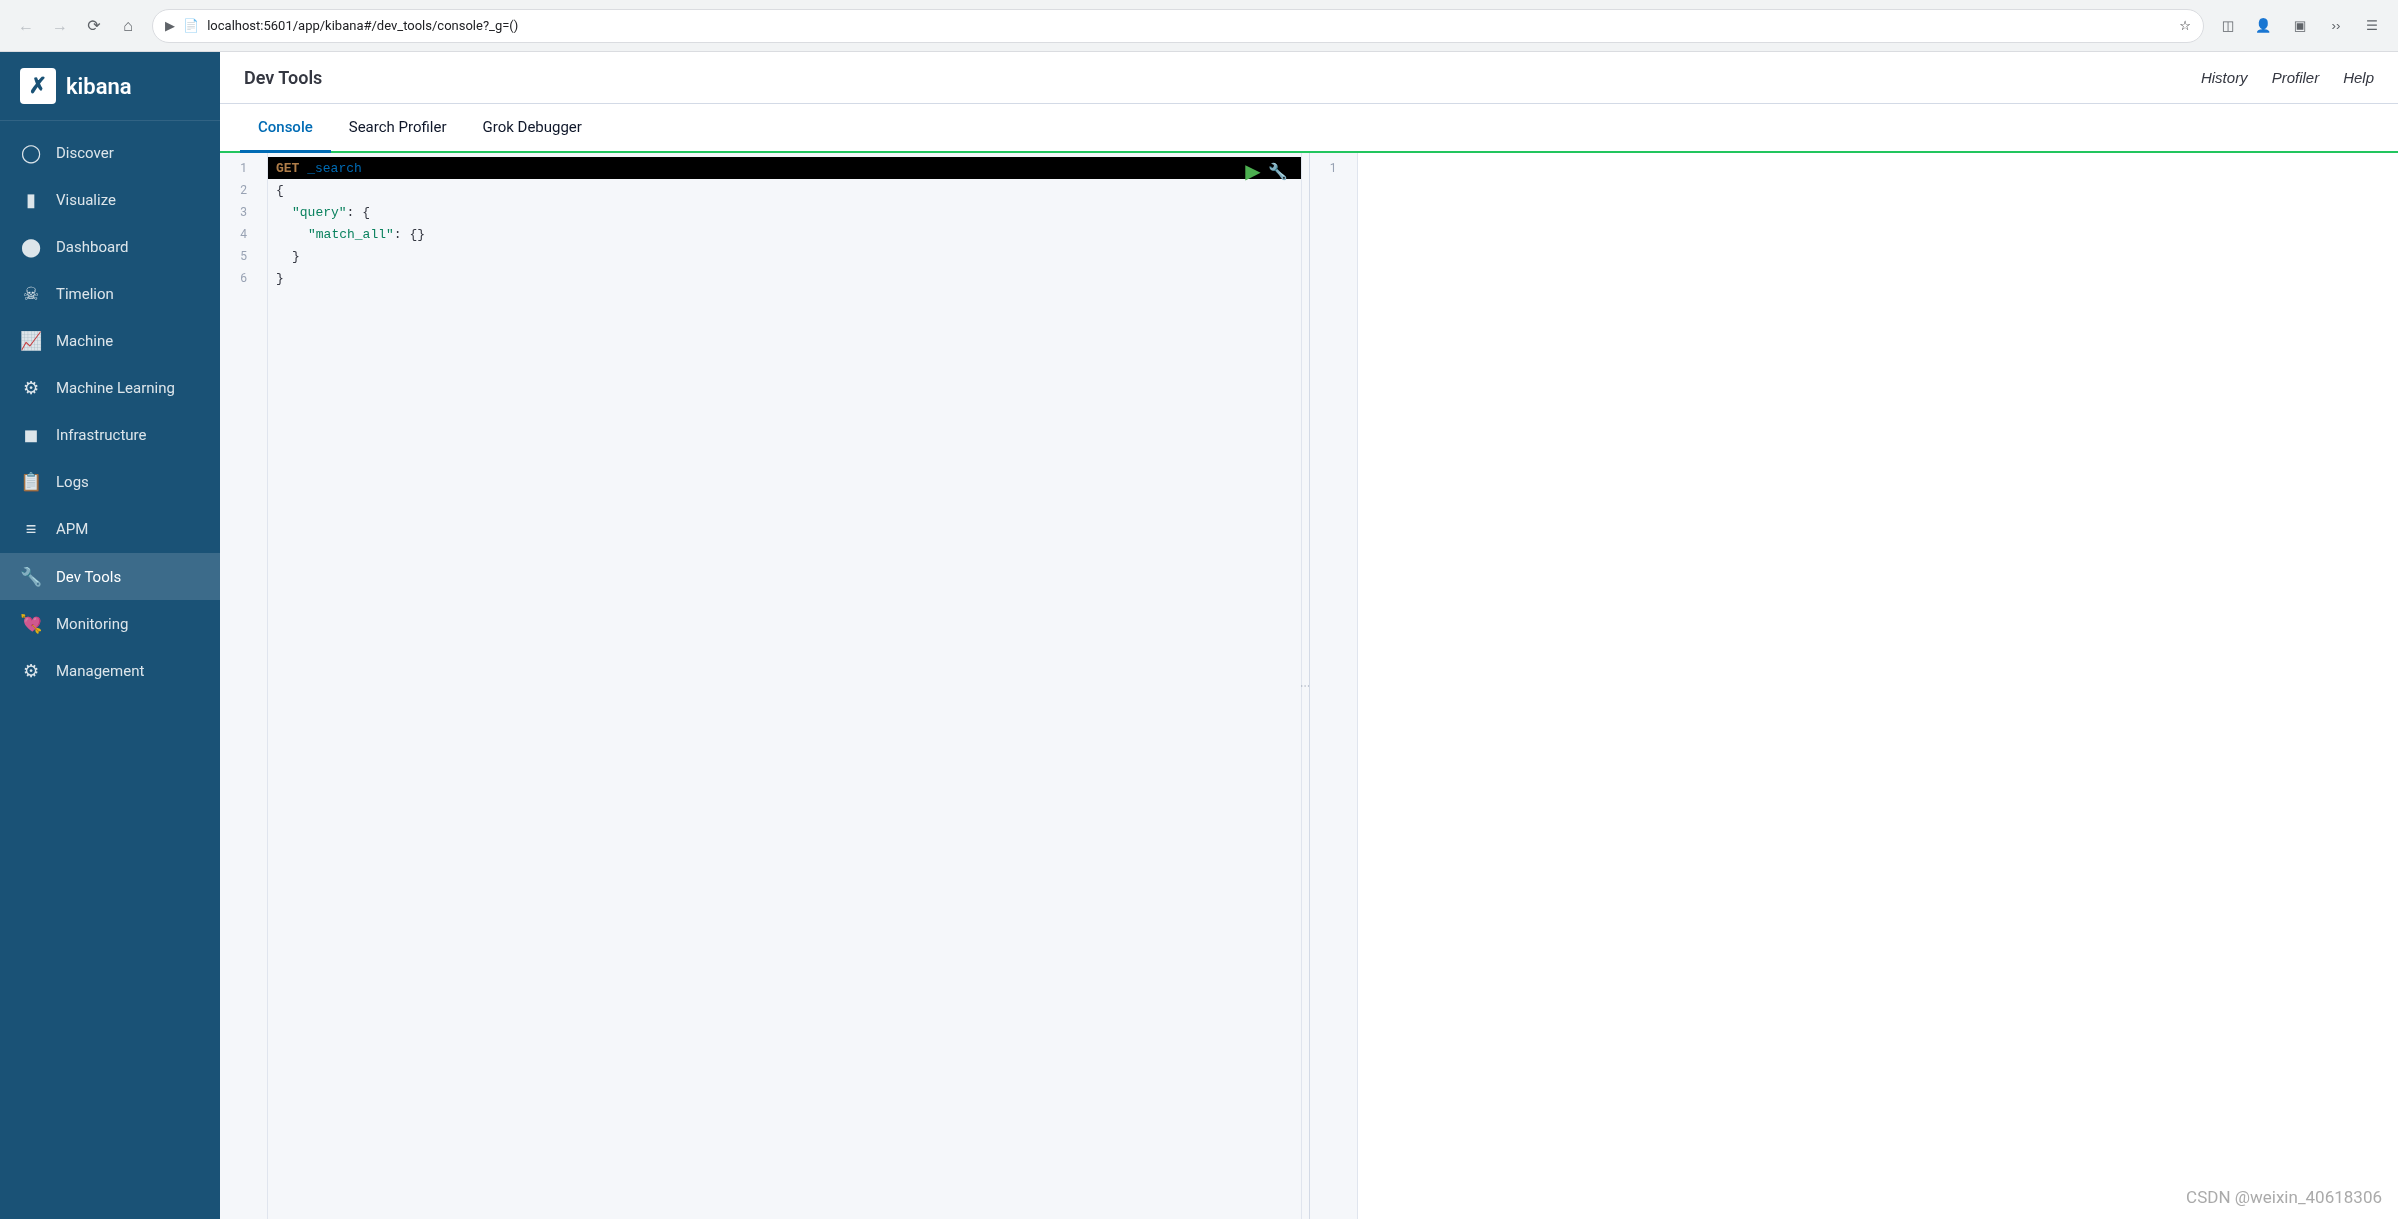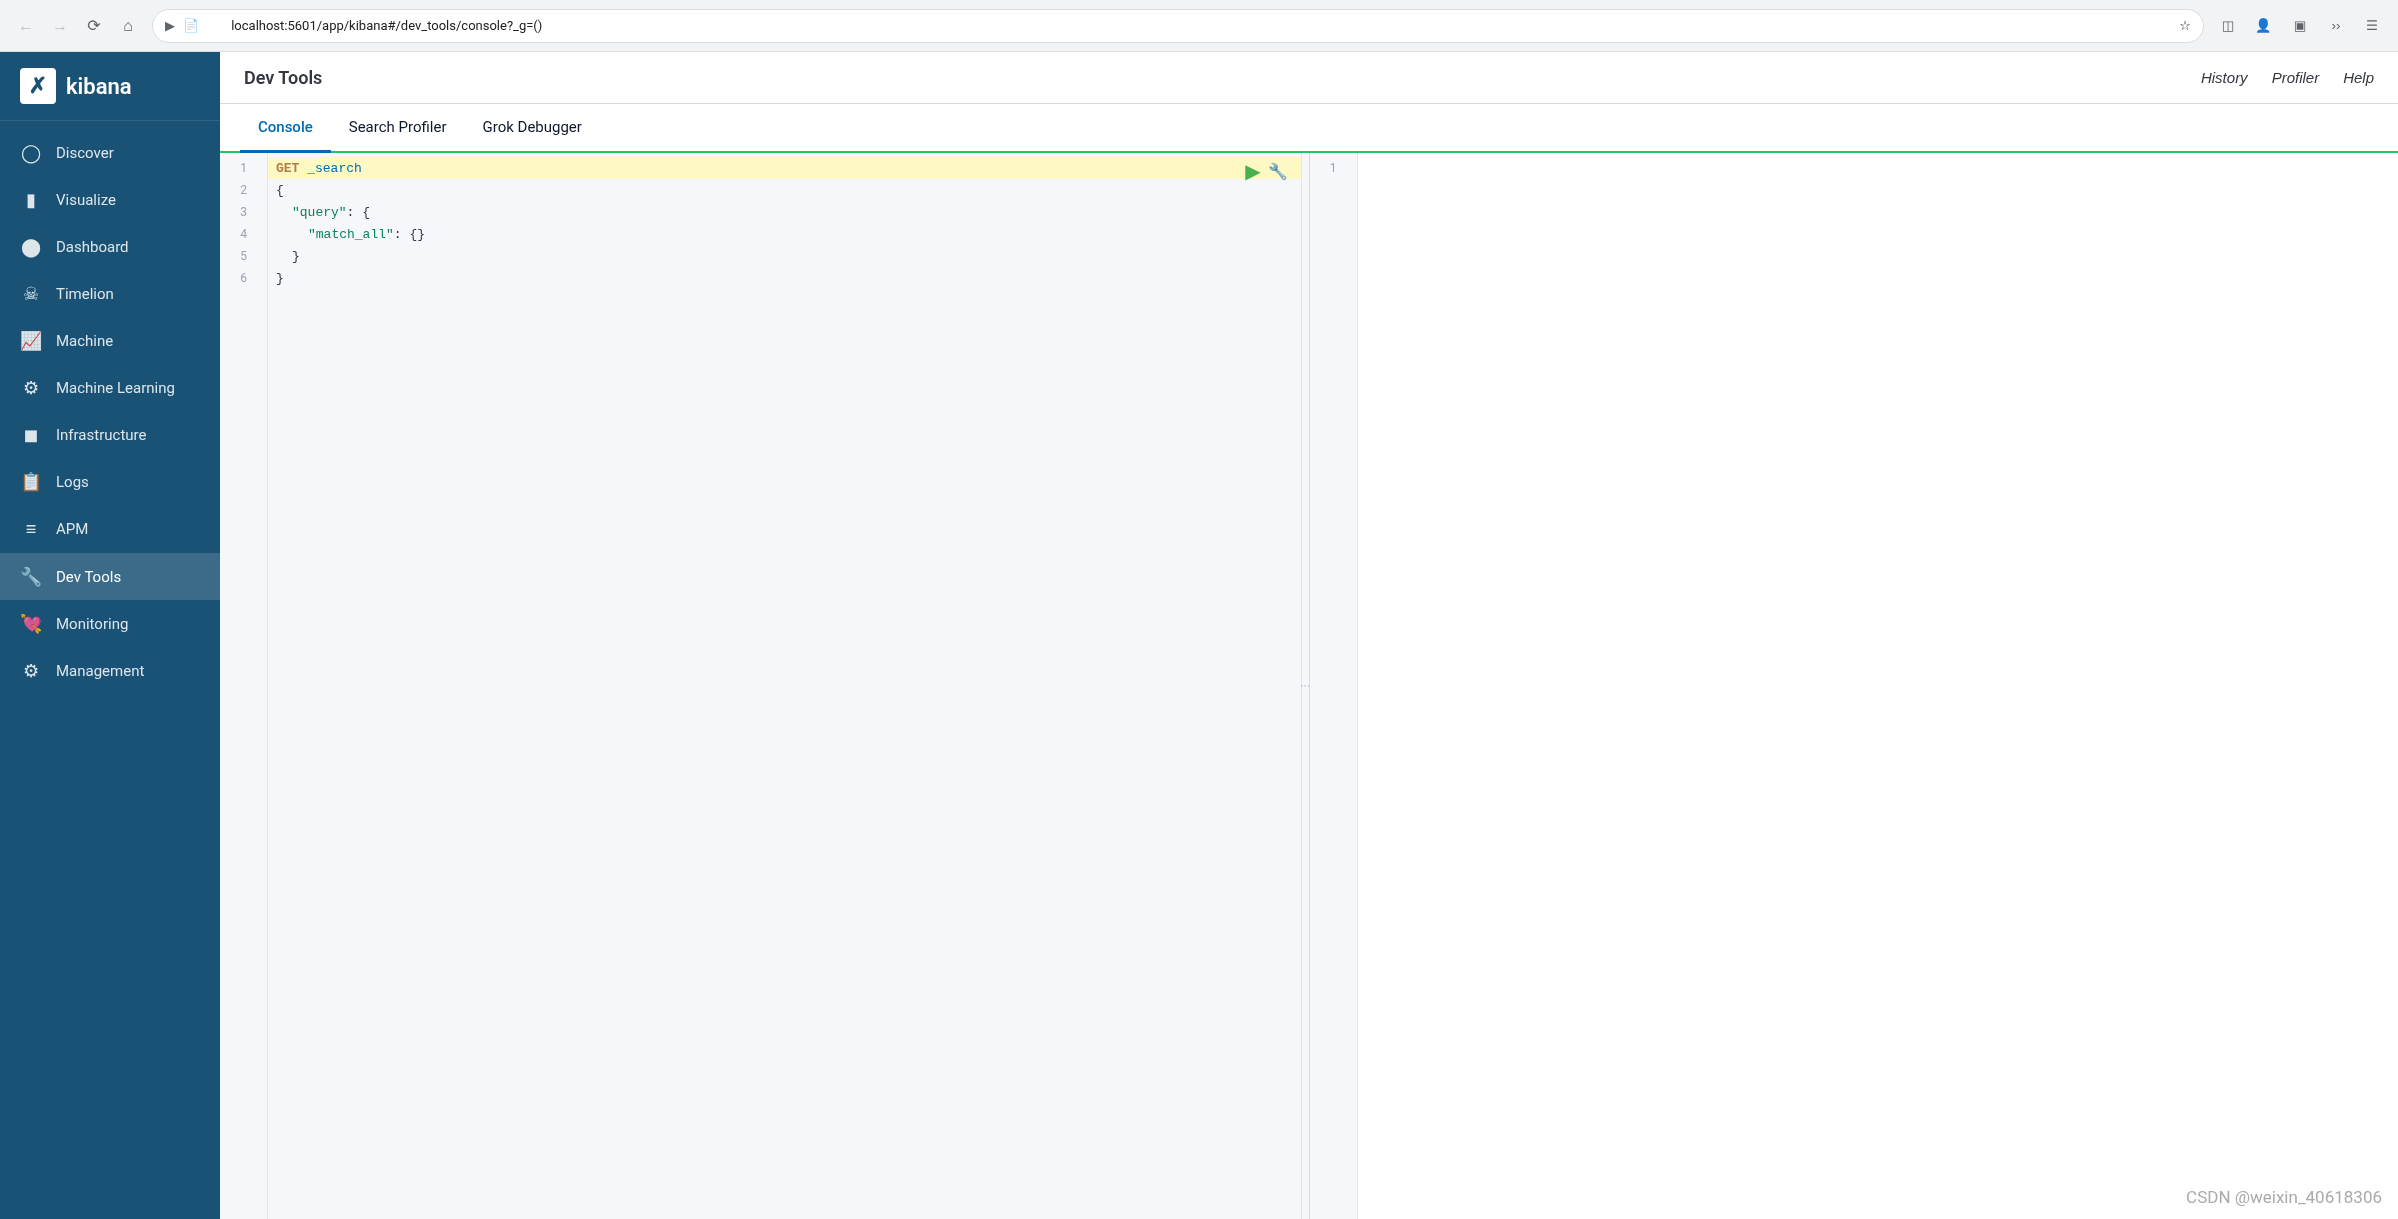--- a/index.html
+++ b/index.html
@@ -22,21 +22,21 @@
       border: none; cursor: pointer; display: flex; align-items: center; justify-content: center;
       color: #5f6368; font-size: 16px;
     }
     .nav-btn.disabled { color: #bdc1c6; cursor: default; }
     .address-bar {
       flex: 1; height: 34px; background: #fff; border: 1px solid #dadce0;
       border-radius: 20px; display: flex; align-items: center; padding: 0 12px;
       gap: 8px; font-size: 13px; color: #202124;
     }
     .address-bar-icon { color: #5f6368; font-size: 13px; }
-    .address-text { flex: 1; color: #202124; font-size: 13px; margin-left: 24px; }
+    .address-text { flex: 1; color: #202124; font-size: 13px; }
     .browser-actions { display: flex; gap: 8px; align-items: center; color: #5f6368; font-size: 16px; }
     .browser-action-btn { width: 28px; height: 28px; border-radius: 50%; background: transparent; border: none; cursor: pointer; display: flex; align-items: center; justify-content: center; color: #5f6368; }
 
     
     .app { display: flex; flex: 1; overflow: hidden; }
 
     
     .sidebar {
       width: 220px;
       background: #1a5276;
@@ -114,21 +114,21 @@
     }
     .line-number {
       height: 22px; line-height: 22px; font-size: 12px; color: #98a2b3;
       width: 100%; text-align: center;
     }
     .editor-code-area { flex: 1; background: #f5f7fa; padding: 4px 0; overflow: auto; position: relative; }
     .code-line {
       display: flex; align-items: center; height: 22px; padding: 0 8px;
       font-family: 'Courier New', Courier, monospace; font-size: 13px;
     }
-    .code-line.highlighted { background: #fef9c3; }
+    .code-line.highlighted { background: #000000; }
     .run-toolbar {
       position: absolute; top: 6px; right: 12px;
       display: flex; gap: 8px; align-items: center;
     }
     .run-btn {
       background: none; border: none; cursor: pointer;
       font-size: 20px; color: #4caf50; display: flex; align-items: center;
     }
     .wrench-btn {
       background: none; border: none; cursor: pointer;

